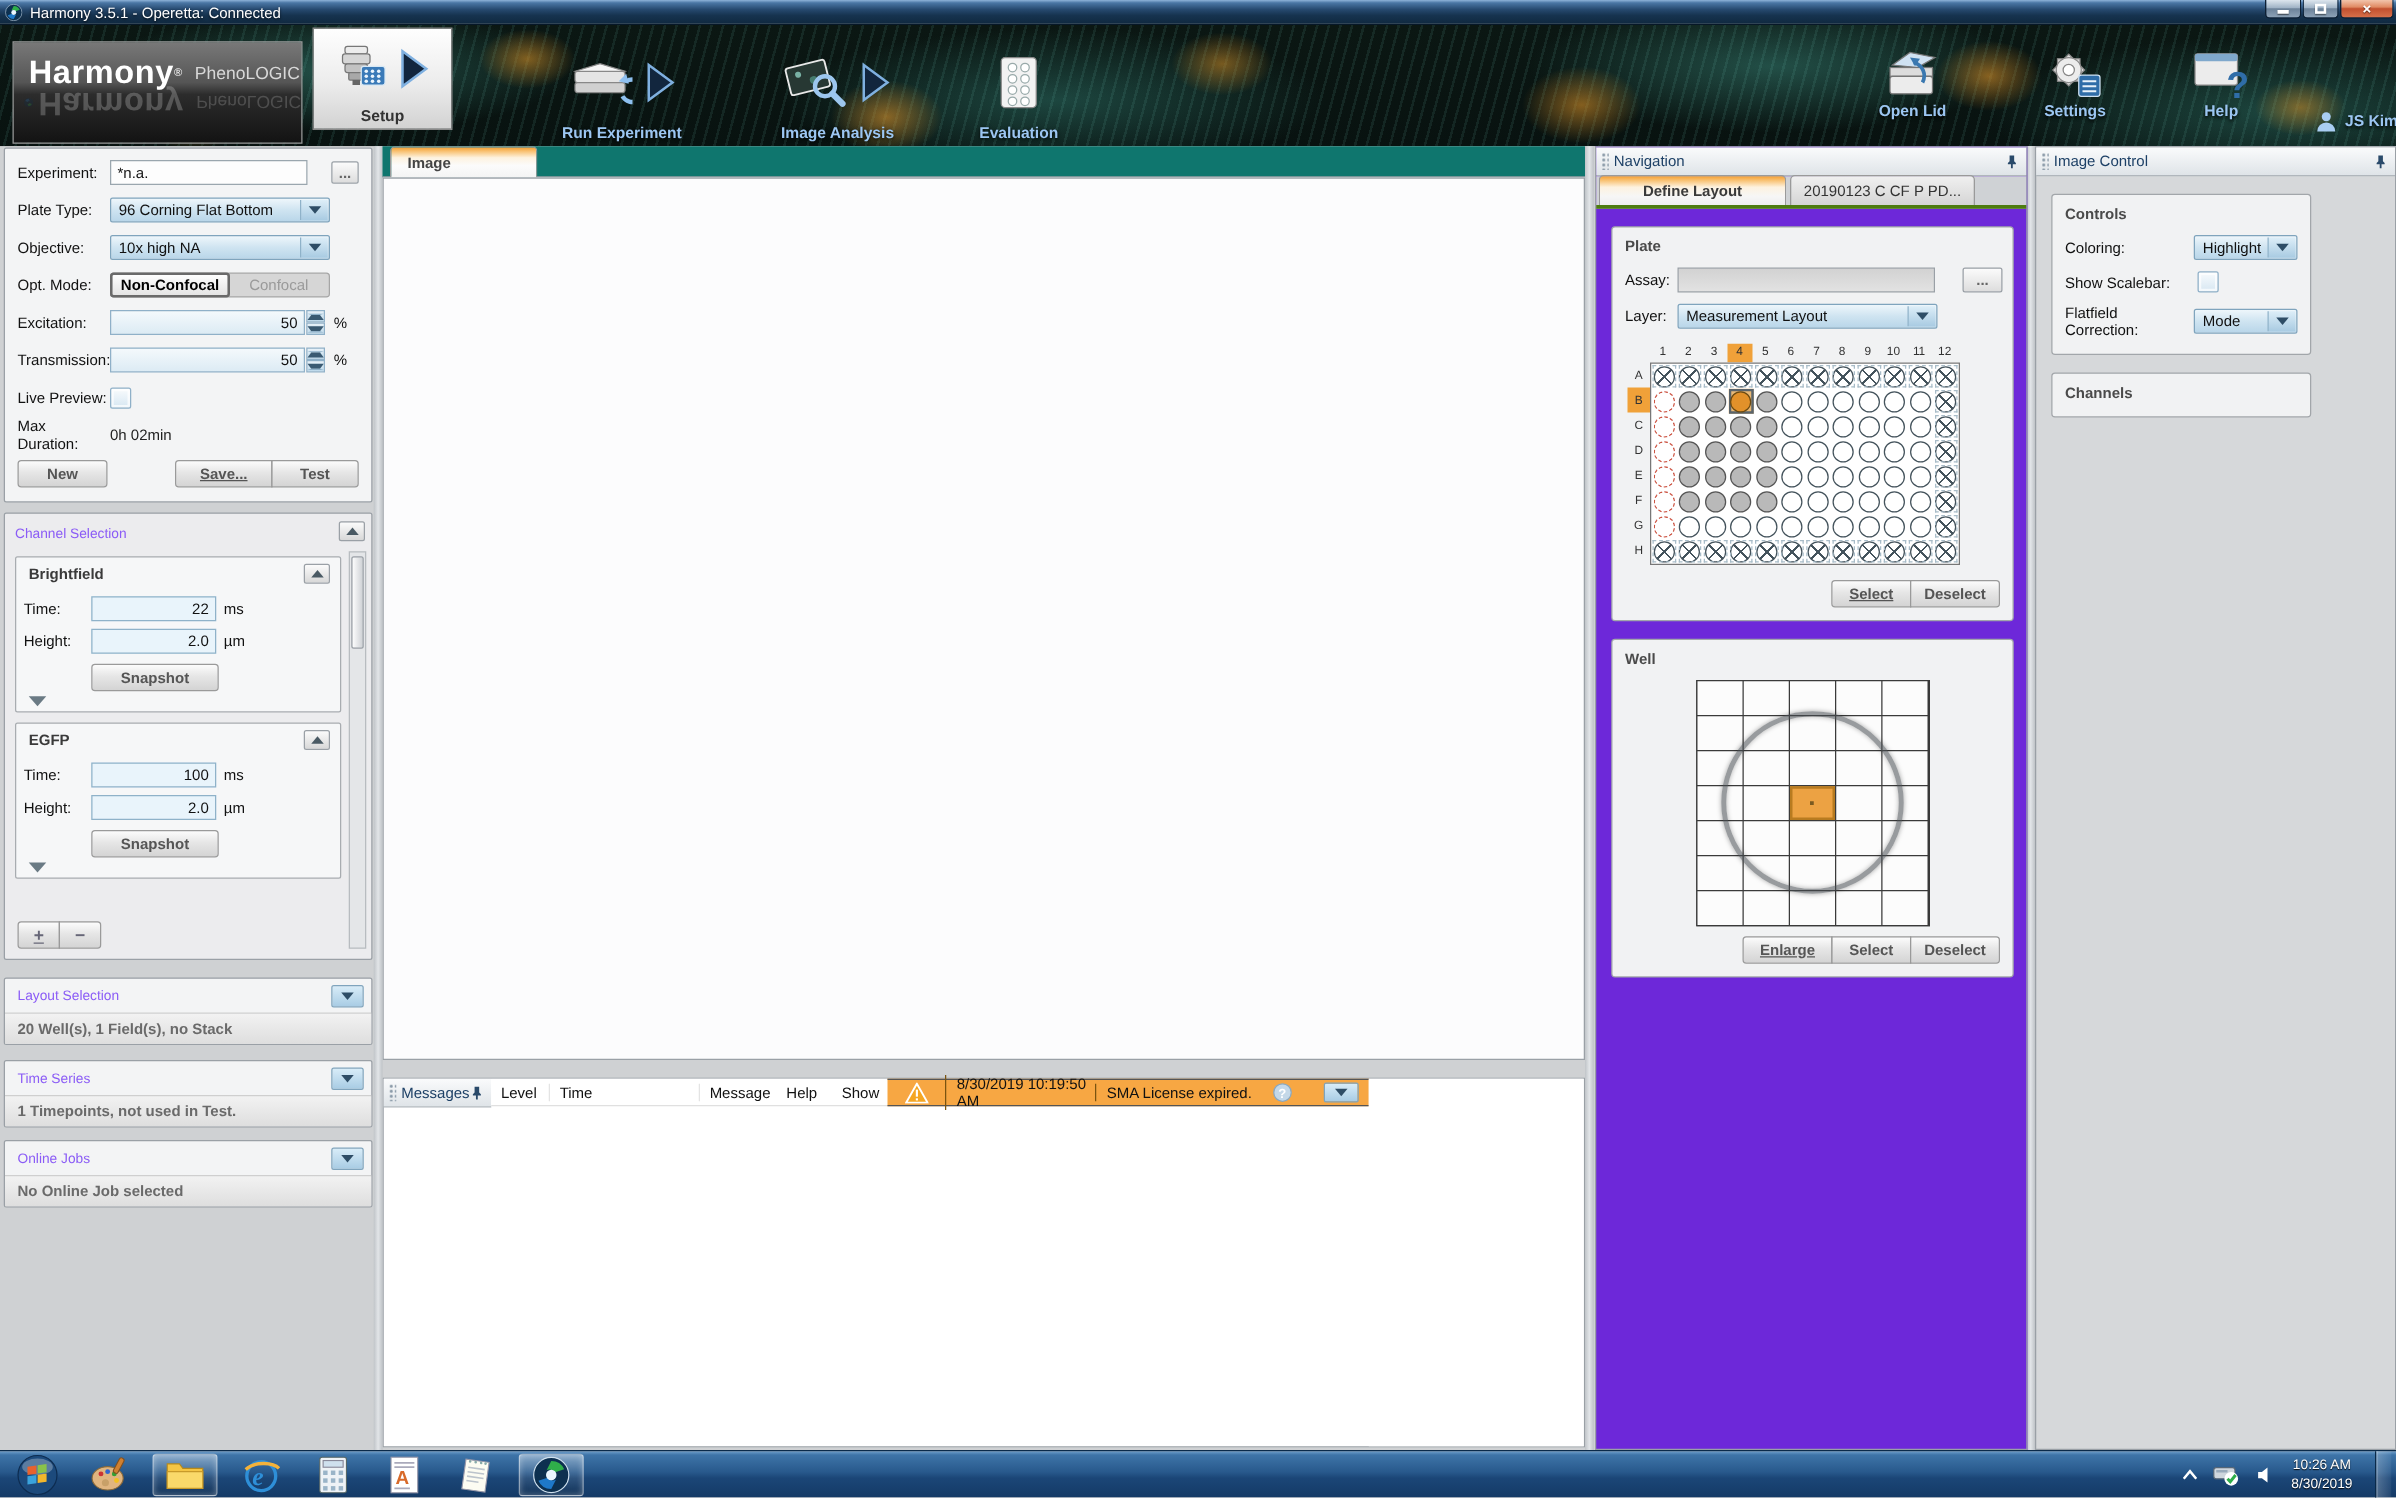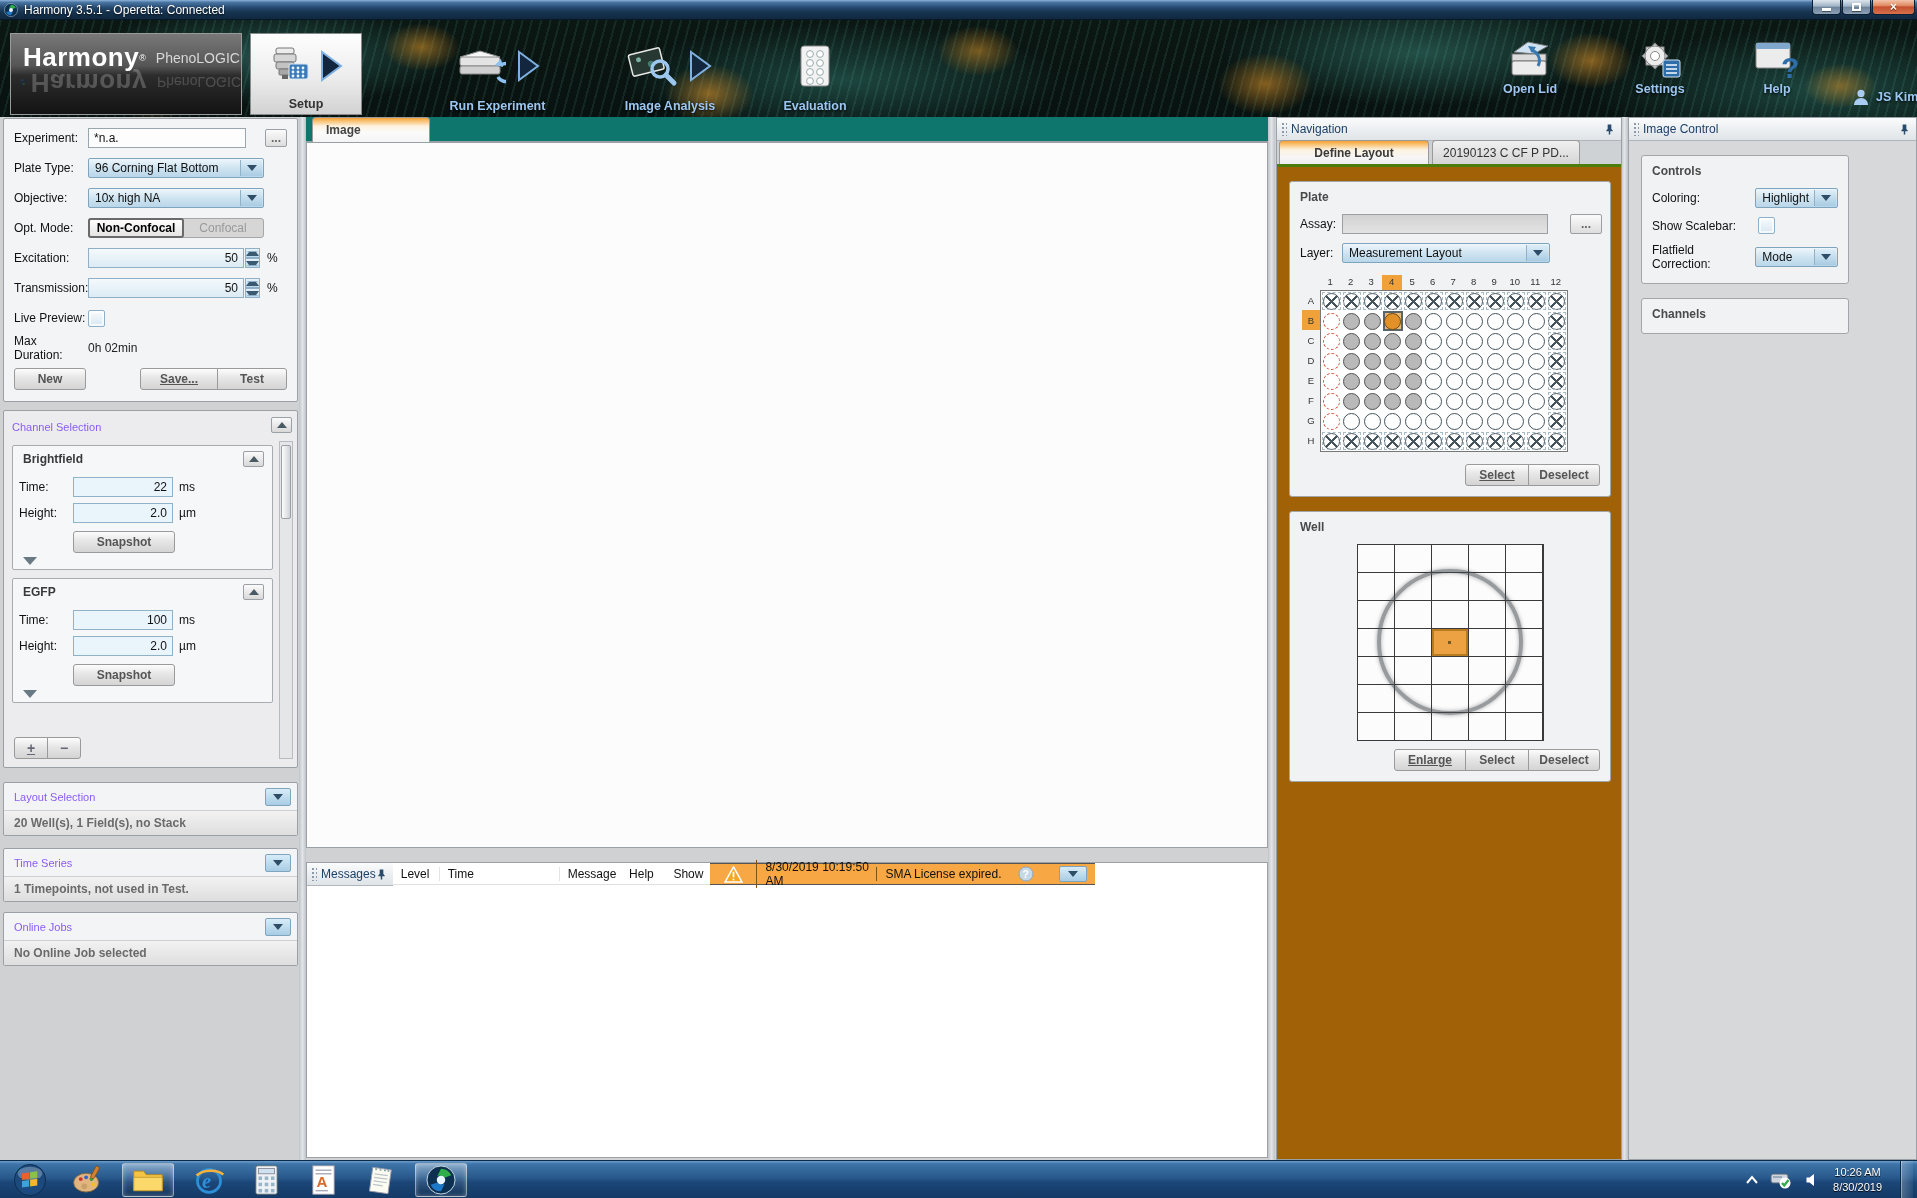--- a/index.html
+++ b/index.html
@@ -50,21 +50,21 @@
     border:1px solid #9a9a9a; overflow:hidden;
   }
   .brand-line { display:flex; align-items:center; padding:8px 0 0 8px; }
   .brand-line .bswirl { width:30px; height:30px; margin-right:4px; }
   .brand-name { color:#fff; font-size:26px; font-weight:bold; letter-spacing:.5px; }
   .brand-reg { color:#fff; font-size:9px; vertical-align:super; }
   .brand-sub { color:#d8d8d8; font-size:14px; margin-left:10px; }
   .brand-tm { color:#d8d8d8; font-size:8px; vertical-align:super; }
   .brand-reflect { transform:scaleY(-1); opacity:.22; margin-top:-6px; filter:blur(.4px); }
   .bannerbtn {
-    position:absolute; left:250px; top:13px; width:112px; height:82px;
+    position:absolute; left:250px; top:2px; width:112px; height:82px;
     background:linear-gradient(180deg,#fefefe,#ececec 55%,#d2d2d2);
     border:1px solid #8a8a8a; display:flex; flex-direction:column; align-items:center;
   }
   .bannerbtn .ic-row { display:flex; align-items:center; flex:1; }
   .bb-label { font-weight:bold; color:#333; padding-bottom:3px; font-size:12.5px; }
   .nav-group { position:absolute; top:13px; height:97px; display:flex; flex-direction:column; align-items:center; }
   .nav-group .ic-row { display:flex; align-items:center; height:66px; }
   .nav-label { color:#9cc6f2; font-weight:bold; font-size:12.5px; text-shadow:0 1px 3px #000; white-space:nowrap; }
   .chev { width:26px; height:34px; margin-left:10px; }
   .rt-group { position:absolute; top:18px; display:flex; flex-direction:column; align-items:center; }
@@ -176,21 +176,21 @@
   .mc-help { width:50px; flex:none; text-align:center; padding:0; }
   .mc-show { width:44px; flex:none; text-align:center; padding:0; }
   .msg-row { display:flex; align-items:center; height:22px; background:#F7A743; border-top:1px solid #555; border-bottom:1px solid #555; color:#000; }
   .msg-row .mc-level { display:flex; justify-content:center; padding:0; }
   .msg-row .mc-time, .msg-row .mc-msg { border-left:1px solid #7a5410; }
   .msg-show-btn { width:28px; height:16px; margin:0 auto; background:linear-gradient(180deg,#d8ecf8,#a8cce4);
                   border:1px solid #7fa4bd; border-radius:2px; display:flex; align-items:center; justify-content:center; }
   .msg-help-ic { display:block; margin:0 auto; }
   .msg-rest { flex:1; background:#fff; }
   
-  .nav-panel { position:absolute; left:1276px; top:0; width:346px; height:1043px; background:#a16207; border:1px solid #9aa0a6; }
+  .nav-panel { position:absolute; left:1276px; top:0; width:346px; height:1043px; background:#6d28d9; border:1px solid #9aa0a6; }
   .nav-tabs { display:flex; height:26px; padding:2px 0 0 2px; background:#cfd2d5; border-bottom:3px solid #4d7c0f;align-items:flex-end; }
   .nav-tab { height:24px; display:flex; align-items:center; justify-content:center; border:1px solid #9a9a9a;
              border-bottom:none; border-radius:4px 4px 0 0; padding:0 10px; white-space:nowrap; }
   .nav-tab.active { width:150px; font-weight:bold; color:#3a3a3a;
              background:linear-gradient(180deg,#f5a033 0,#f9c57a 16%,#fdf2df 38%,#f6f6f6 70%,#eee); }
   .nav-tab.inactive { width:148px; color:#333; background:linear-gradient(180deg,#f0f0f0,#d5d5d5); margin-left:3px; }
   .nav-body { padding:14px 10px 0 12px; }
   .grp { background:#f1f2f3; border:1px solid #a2a6aa; border-radius:3px; padding:8px 10px 10px 10px; margin-bottom:14px; }
   .grp-title { font-weight:bold; color:#4a4a4a; margin-bottom:10px; }
   .nrow { display:flex; align-items:center; margin-bottom:9px; position:relative; }

